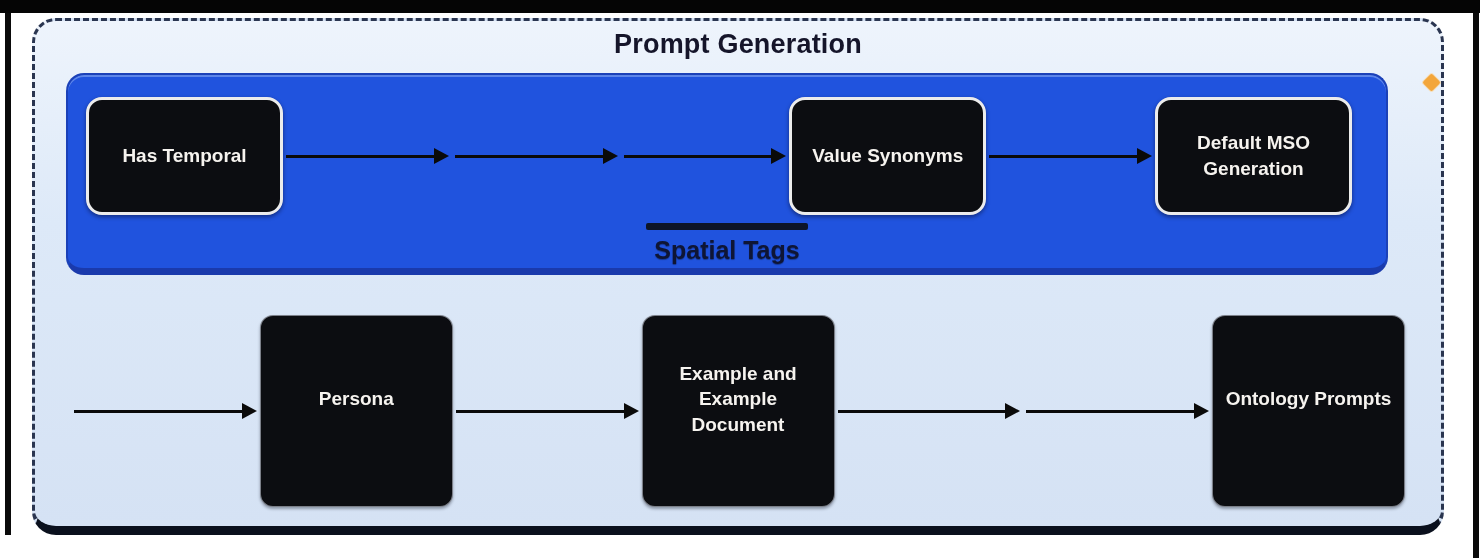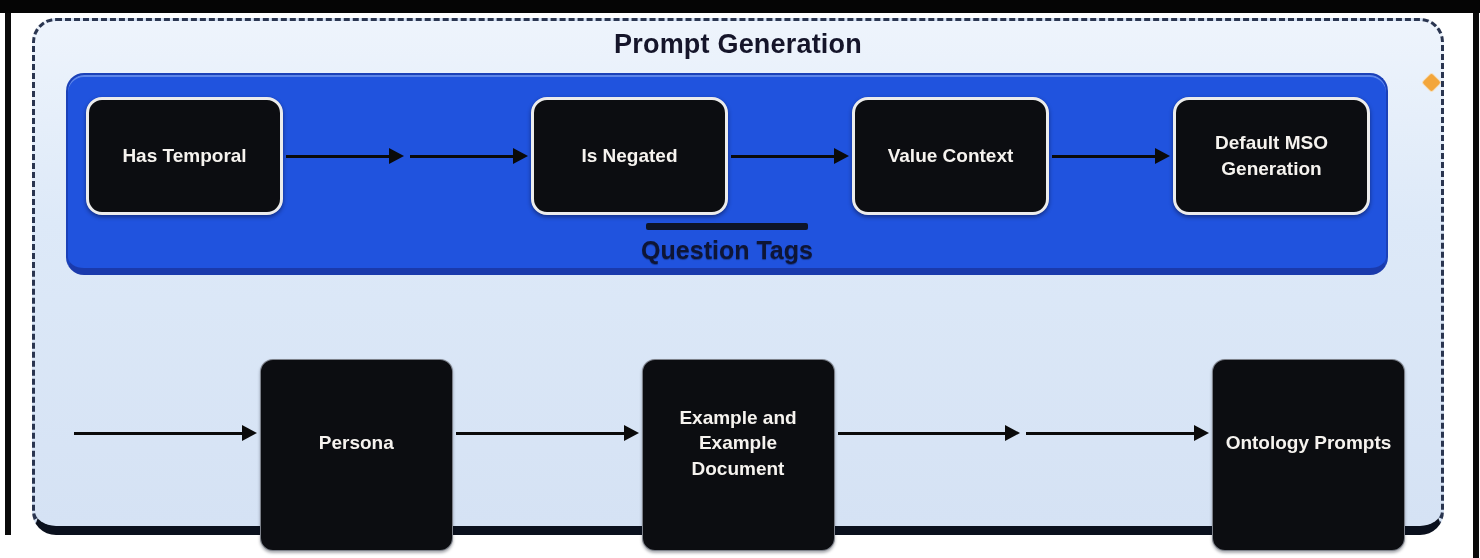--- a/index.html
+++ b/index.html
@@ -74,21 +74,21 @@
     color: #0e1535;
     text-shadow: 0 1px 1px rgba(0,0,0,0.35);
   }
   
   .node-row {
     display: flex;
     align-items: center;
     justify-content: space-between;
   }
   .row-top {
-    padding: 22px 16px 0 18px;
+    padding: 22px 34px 0 18px;
   }
   .row-bottom {
     position: absolute;
     left: 0; top: 294px;
     width: 100%;
     box-sizing: border-box;
     padding: 0 36px;
   }
   .node {
     box-sizing: border-box;
@@ -109,21 +109,20 @@
     border-radius: 16px;
     box-shadow: 0 2px 4px rgba(0,0,20,0.45);
     padding: 4px 10px;
   }
   .node-bottom {
     width: 193px; height: 192px;
     border: 1.5px solid rgba(216,224,236,0.55);
     border-radius: 13px;
     box-shadow: 0 2px 3px rgba(10,15,30,0.35);
     padding: 6px 8px 30px 8px;
-    margin-top: 44px;
   }
   
   .arrow {
     flex: 1 1 auto;
     display: flex;
     align-items: center;
     margin: 0 3px;
     min-width: 40px;
   }
   .arrow-line {
@@ -175,36 +174,35 @@
       <div class="node-row row-top">
         <div class="node node-top">Has Temporal</div>
         <div class="arrow">
           <div class="arrow-line"></div>
           <div class="arrow-head"></div>
         </div>
         <div class="arrow">
           <div class="arrow-line"></div>
           <div class="arrow-head"></div>
         </div>
-        <div class="node node-top">Is Negated</div>
-        <div class="arrow">
-          <div class="arrow-line"></div>
-          <div class="arrow-head"></div>
-        </div>
-        <div class="node node-top">Value Context</div>
+        <div class="arrow">
+          <div class="arrow-line"></div>
+          <div class="arrow-head"></div>
+        </div>
+        <div class="node node-top">Value Synonyms</div>
         <div class="arrow">
           <div class="arrow-line"></div>
           <div class="arrow-head"></div>
         </div>
         <div class="node node-top">Default MSO Generation</div>
       </div>
 
       <div class="shadow-artifact"></div>
 
-      <div class="group-label">Question Tags</div>
+      <div class="group-label">Spatial Tags</div>
     </div>
 
     <div class="node-row row-bottom">
       <div class="arrow">
         <div class="arrow-line"></div>
         <div class="arrow-head"></div>
       </div>
       <div class="node node-bottom">Persona</div>
       <div class="arrow">
         <div class="arrow-line"></div>

